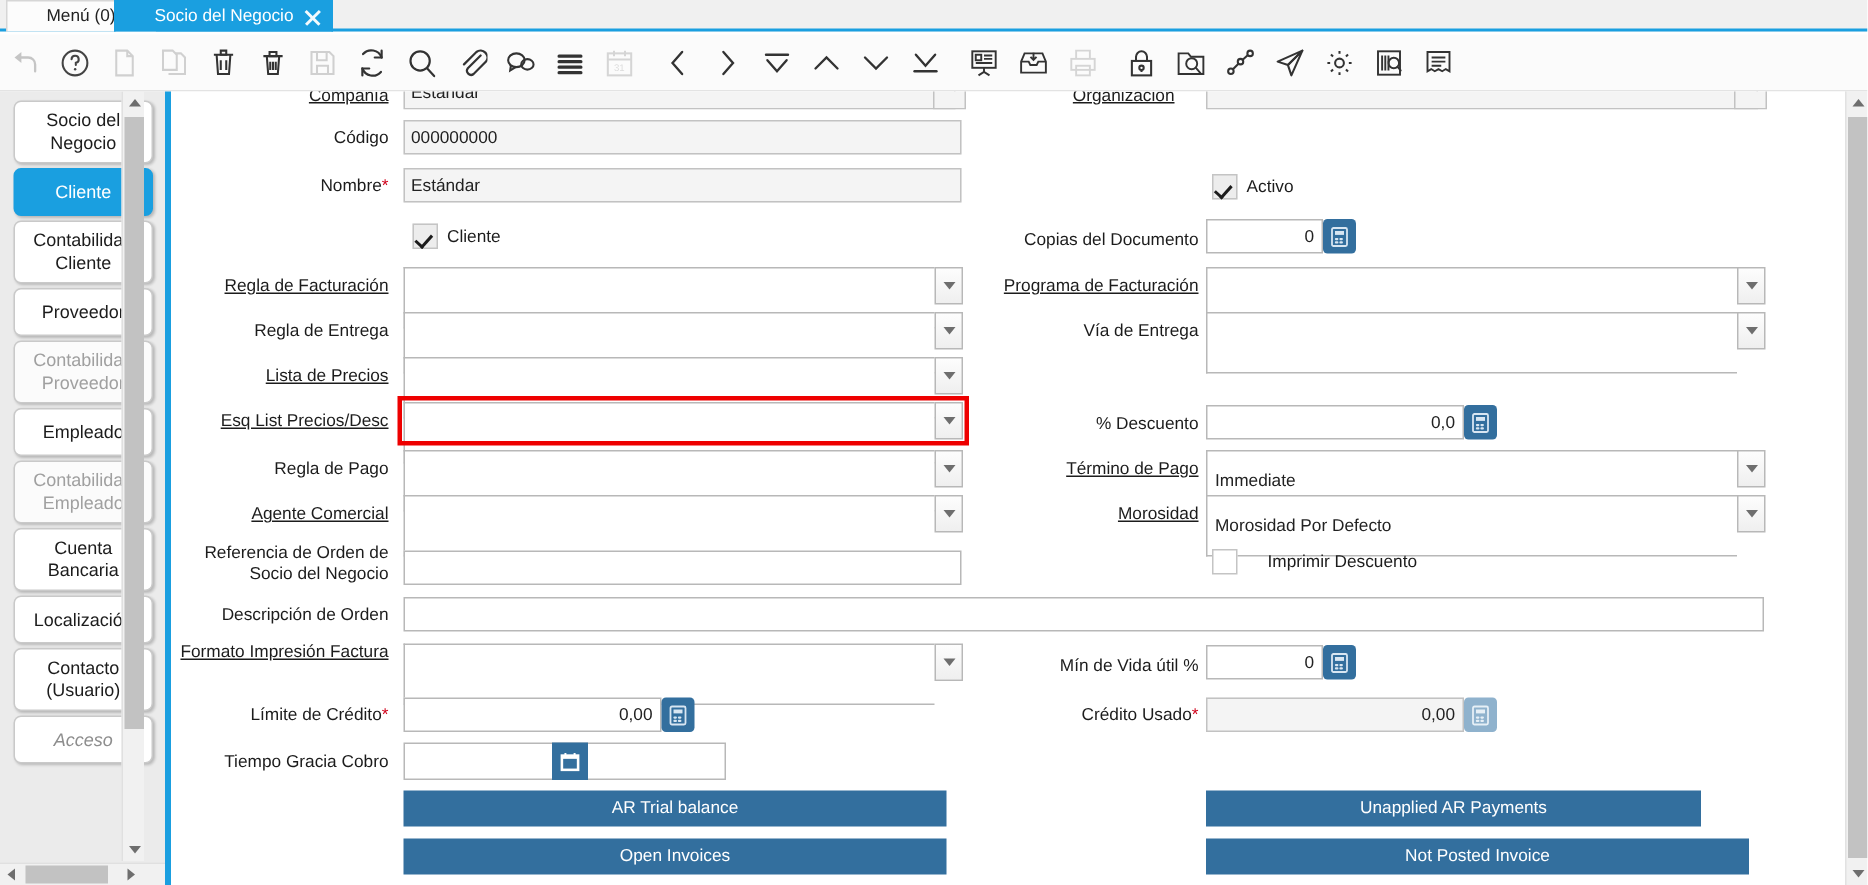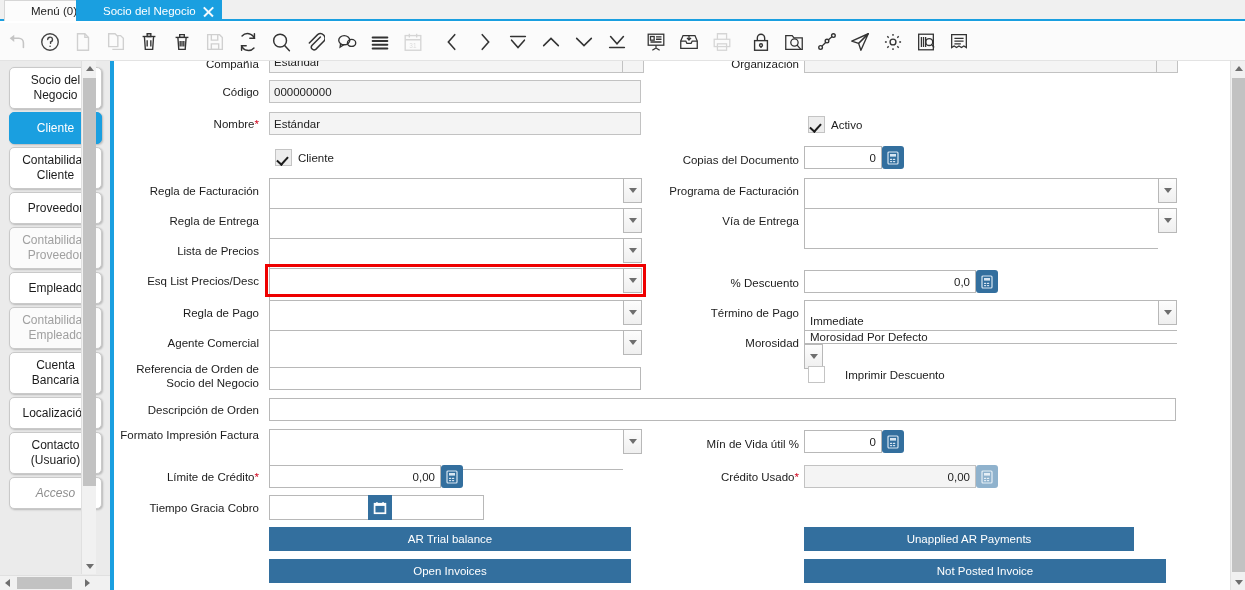--- a/index.html
+++ b/index.html
@@ -141,21 +141,21 @@
 
   
   .formwrap {
     position: absolute; left: 114px; top: 61px; width: 1116px; height: 529px;
     background: #ffffff; overflow: hidden;
   }
   .label {
     position: absolute; text-align: right;
     font-size: 11.5px; color: #1c1c1c; line-height: 14px;
   }
-  .label.link { }
+  .label.link { text-decoration: underline; }
   .label .req { color: #d0021b; }
 
   .inp {
     position: absolute; height: 23px;
     background: #ffffff; border: 1px solid #b8b8b8;
     font-size: 11.5px; color: #222;
     display: flex; align-items: center;
     padding: 0 4px;
   }
   .inp.ro { background: #f4f4f4; border-color: #c2c2c2; }
@@ -498,21 +498,21 @@
 <div class="blue-strip"></div>
 
 <div class="formwrap">
 
   <div class="clip-row">
     <div class="label link" style="left:0; top:-4px; width:145px;">Compañía</div>
     <div class="inp ro" style="left:155px; top:-11px; width:368px; height:23px;">
       <span>Estándar</span>
     </div>
     <div class="inp ro" style="left:508px; top:-11px; width:22px; height:23px;"></div>
-    <div class="label link" style="left:540px; top:-4px; width:145px;">Organización</div>
+    <div class="label link" style="left:524px; top:-4px; width:145px;">Organización</div>
     <div class="inp ro" style="left:690px; top:-11px; width:368px; height:23px;">
       <span></span>
     </div>
     <div class="inp ro" style="left:1042px; top:-11px; width:22px; height:23px;"></div>
   </div>
 
   <div class="label" style="left:0; top:24px; width:145px;">Código</div>
   <div class="inp ro" style="left:155px; top:19px; width:372px;">
     <span>000000000</span>
   </div>
@@ -667,21 +667,21 @@
 
   <div class="label link" style="left:500px; top:245px; width:185px;">Término de Pago</div>
   <div class="combo" style="left:690px; top:239px; width:373px;">
     <div class="cfield">Immediate</div>
     <div class="cbtn">
         <span class="tri dn"></span>
       </div>
   </div>
 
   <div class="label link" style="left:500px; top:275px; width:185px;">Morosidad</div>
-  <div class="combo" style="left:690px; top:269px; width:373px;flex-direction:column;">
+  <div class="combo" style="left:690px; top:269px; width:373px;">
     <div class="cfield">Morosidad Por Defecto</div>
     <div class="cbtn">
         <span class="tri dn"></span>
       </div>
   </div>
 
   <div class="cbx" style="left:694px; top:305px;gap:20px;">
     <span class="box" style="background:#ffffff;"></span>
     <span class="ctext">Imprimir Descuento</span>
   </div>

